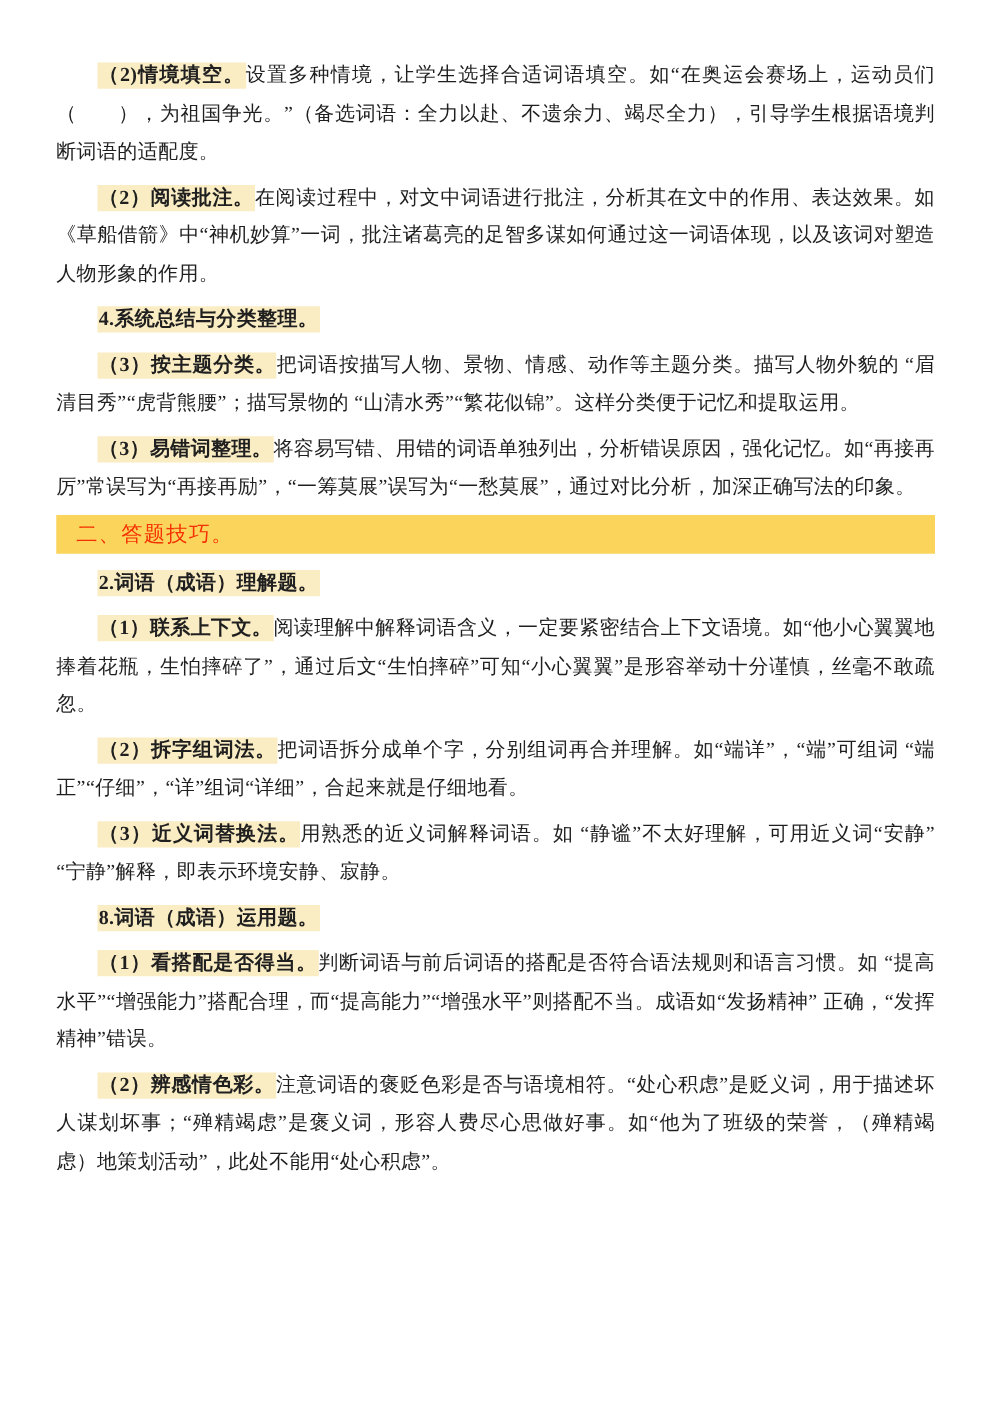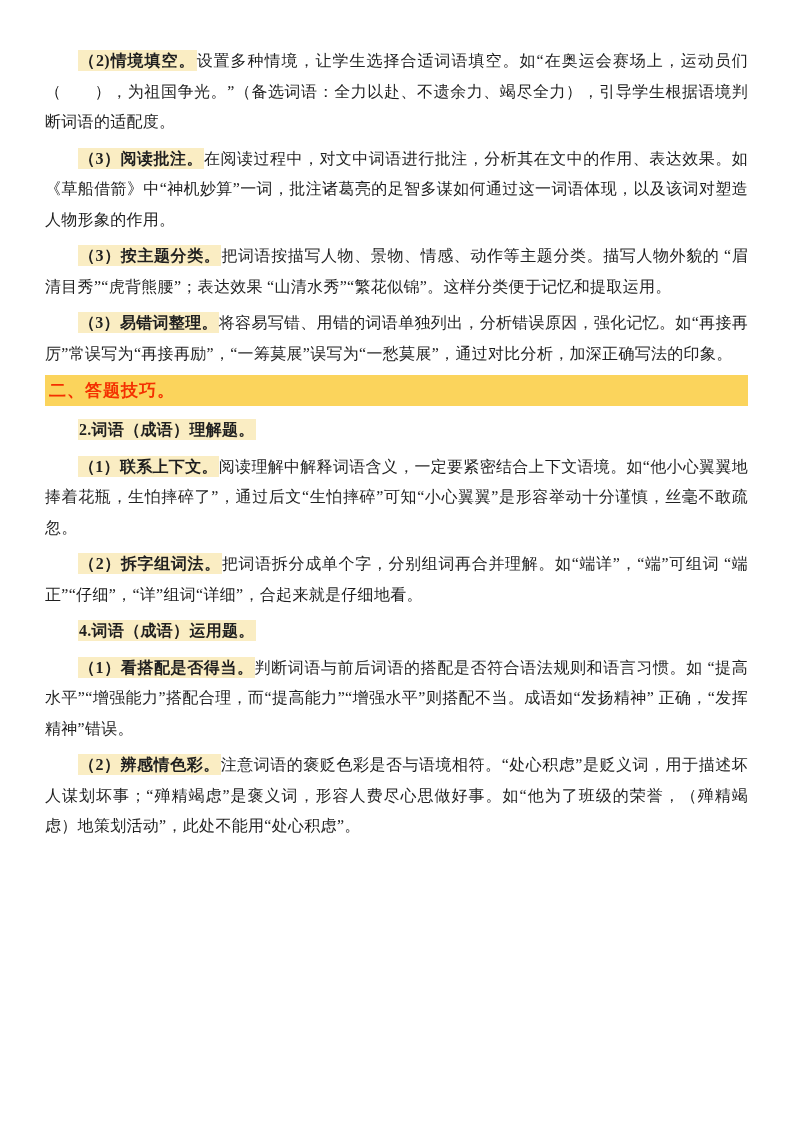--- a/index.html
+++ b/index.html
@@ -28,52 +28,54 @@
   .hl{
     background:#FAEDC3;
     font-weight:bold;
     padding:2px 1px;
   }
   .banner{
     box-sizing:border-box;
     width:703px;
     background:#FBD45C;
     color:#F43000;
-    font-weight:bold;
+    font-weight:normal;
     font-size:17px;
     line-height:29px;
-    padding:1px 4px;
+    padding:1px 16px;
     margin:4px 0 9px 0;
     letter-spacing:1px;
   }
 </style>
 </head>
 <body>
 
 <div class="page">
 
   <p class="para"><span class="hl">（2)情境填空。</span><span>设置多种情境，让学生选择合适词语填空。如“在奥运会赛场上，运动员们（　　），为祖国争光。”（备选词语：全力以赴、不遗余力、竭尽全力），引导学生根据语境判断词语的适配度。</span></p>
 
-  <p class="para"><span class="hl">（3）阅读批注。</span><span>在阅读过程中，对文中词语进行批注，分析其在文中的作用、表达效果。如《草船借箭》中“神机妙算”一词，批注诸葛亮的足智多谋如何通过这一词语体现，以及该词对塑造人物形象的作用。</span></p>
+  <p class="para"><span class="hl">（2）阅读批注。</span><span>在阅读过程中，对文中词语进行批注，分析其在文中的作用、表达效果。如《草船借箭》中“神机妙算”一词，批注诸葛亮的足智多谋如何通过这一词语体现，以及该词对塑造人物形象的作用。</span></p>
 
+  <p class="para heading"><span class="hl">4.系统总结与分类整理。</span></p>
 
-  <p class="para"><span class="hl">（3）按主题分类。</span><span>把词语按描写人物、景物、情感、动作等主题分类。描写人物外貌的 “眉清目秀”“虎背熊腰”；表达效果 “山清水秀”“繁花似锦”。这样分类便于记忆和提取运用。</span></p>
+  <p class="para"><span class="hl">（3）按主题分类。</span><span>把词语按描写人物、景物、情感、动作等主题分类。描写人物外貌的 “眉清目秀”“虎背熊腰”；描写景物的 “山清水秀”“繁花似锦”。这样分类便于记忆和提取运用。</span></p>
 
 
   <p class="para"><span class="hl">（3）易错词整理。</span><span>将容易写错、用错的词语单独列出，分析错误原因，强化记忆。如“再接再厉”常误写为“再接再励”，“一筹莫展”误写为“一愁莫展”，通过对比分析，加深正确写法的印象。</span></p>
 
   <div class="banner">二、答题技巧。</div>
 
   <p class="para heading"><span class="hl">2.词语（成语）理解题。</span></p>
 
   <p class="para"><span class="hl">（1）联系上下文。</span><span>阅读理解中解释词语含义，一定要紧密结合上下文语境。如“他小心翼翼地捧着花瓶，生怕摔碎了”，通过后文“生怕摔碎”可知“小心翼翼”是形容举动十分谨慎，丝毫不敢疏忽。</span></p>
 
   <p class="para"><span class="hl">（2）拆字组词法。</span><span>把词语拆分成单个字，分别组词再合并理解。如“端详”，“端”可组词 “端正”“仔细”，“详”组词“详细”，合起来就是仔细地看。</span></p>
 
+  <p class="para"><span class="hl">（3）近义词替换法。</span><span>用熟悉的近义词解释词语。如 “静谧”不太好理解，可用近义词“安静”“宁静”解释，即表示环境安静、寂静。</span></p>
 
-  <p class="para heading"><span class="hl">4.词语（成语）运用题。</span></p>
+  <p class="para heading"><span class="hl">8.词语（成语）运用题。</span></p>
 
   <p class="para"><span class="hl">（1）看搭配是否得当。</span><span>判断词语与前后词语的搭配是否符合语法规则和语言习惯。如 “提高水平”“增强能力”搭配合理，而“提高能力”“增强水平”则搭配不当。成语如“发扬精神” 正确，“发挥精神”错误。</span></p>
 
   <p class="para"><span class="hl">（2）辨感情色彩。</span><span>注意词语的褒贬色彩是否与语境相符。“处心积虑”是贬义词，用于描述坏人谋划坏事；“殚精竭虑”是褒义词，形容人费尽心思做好事。如“他为了班级的荣誉，（殚精竭虑）地策划活动”，此处不能用“处心积虑”。</span></p>
 
 
 </div>
 
 </body></html>

